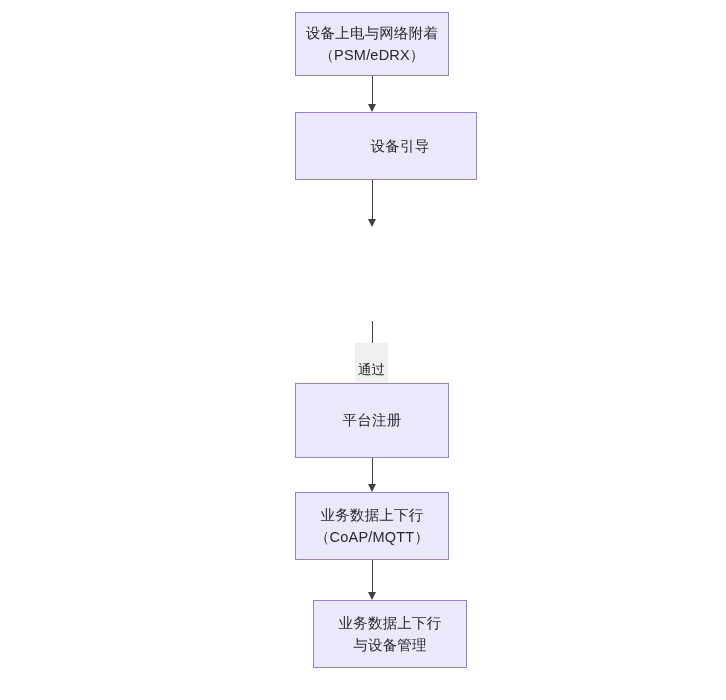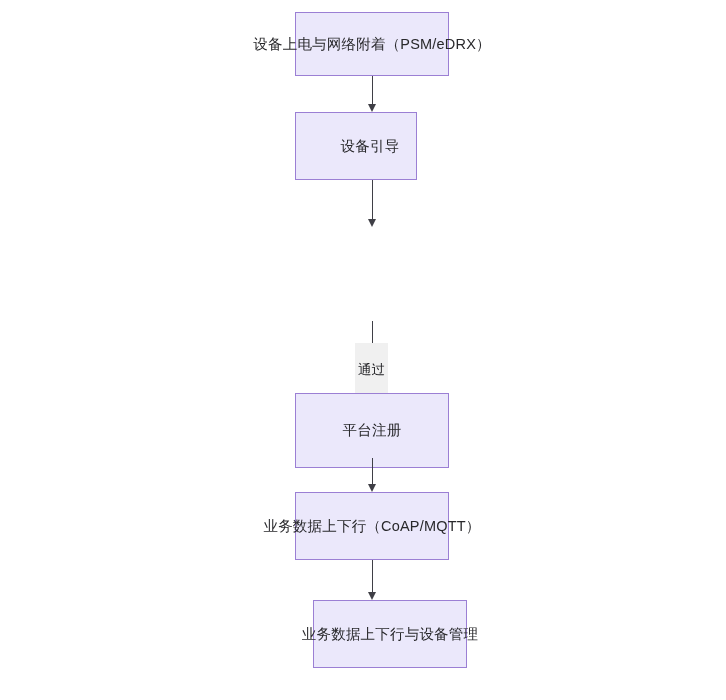--- a/index.html
+++ b/index.html
@@ -23,21 +23,21 @@
     height: 700px;
   }
 
   
   .node-box {
     position: absolute;
     box-sizing: border-box;
     background: #ebe8fb;
     border: 1px solid #9b7fd4;
     display: flex;
-    flex-direction: row;
+    flex-direction: column;
     align-items: center;
     justify-content: center;
     color: #28282b;
     font-size: 14.5px;
     line-height: 1.55;
     text-align: center;
     letter-spacing: 0.2px;
   }
   .node-box .line2 { white-space: nowrap; }
   .node-box .line1 { white-space: nowrap; }
@@ -107,33 +107,33 @@
 <div id="flow-canvas">
 
   <div class="node-box" style="left:295px; top:12px; width:154px; height:64px;">
     <div class="line1">设备上电与网络附着</div>
     <div class="line2">（PSM/eDRX）</div>
   </div>
 
   <div class="connector" style="top:76px; height:28px;"></div>
   <div class="arrow-head" style="top:104px;"></div>
 
-  <div class="node-box" style="left:295px; top:112px; width:122px; height:68px;padding-left:28px;">
+  <div class="node-box" style="left:295px; top:112px; width:182px; height:68px;padding-left:28px;">
     <div class="line1">设备引导</div>
   </div>
 
   <div class="connector" style="top:180px; height:39px;"></div>
   <div class="arrow-head" style="top:219px;"></div>
 
 
   <div class="connector" style="top:321px; height:54px;"></div>
   <div class="arrow-head" style="top:375px;"></div>
   <div class="edge-label" style="left:355px; top:343px;">通过</div>
 
-  <div class="node-box" style="left:295px; top:383px; width:154px; height:75px;margin-top:10px;">
+  <div class="node-box" style="left:295px; top:383px; width:154px; height:75px;">
     <div class="line1">平台注册</div>
   </div>
 
   <div class="connector" style="top:458px; height:26px;"></div>
   <div class="arrow-head" style="top:484px;"></div>
 
   <div class="node-box" style="left:295px; top:492px; width:154px; height:68px;">
     <div class="line1">业务数据上下行</div>
     <div class="line2">（CoAP/MQTT）</div>
   </div>

